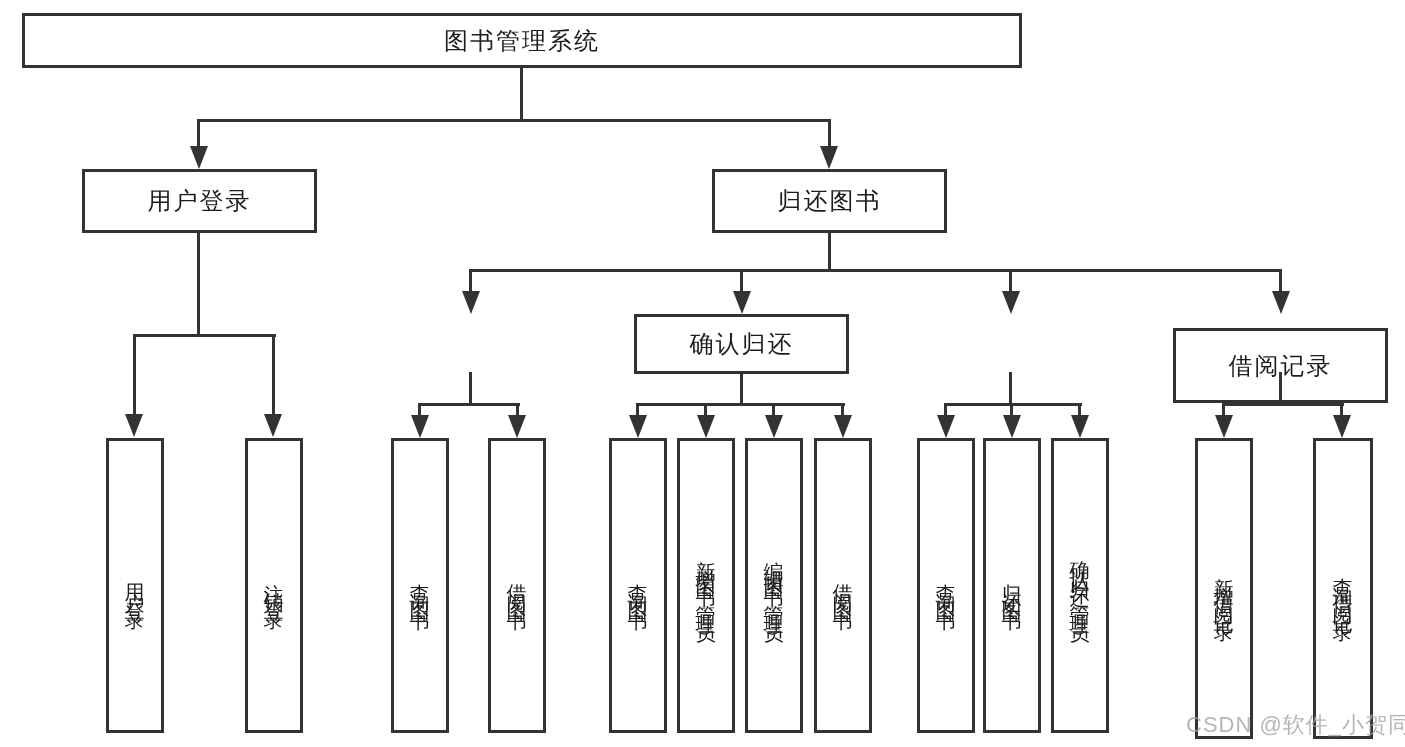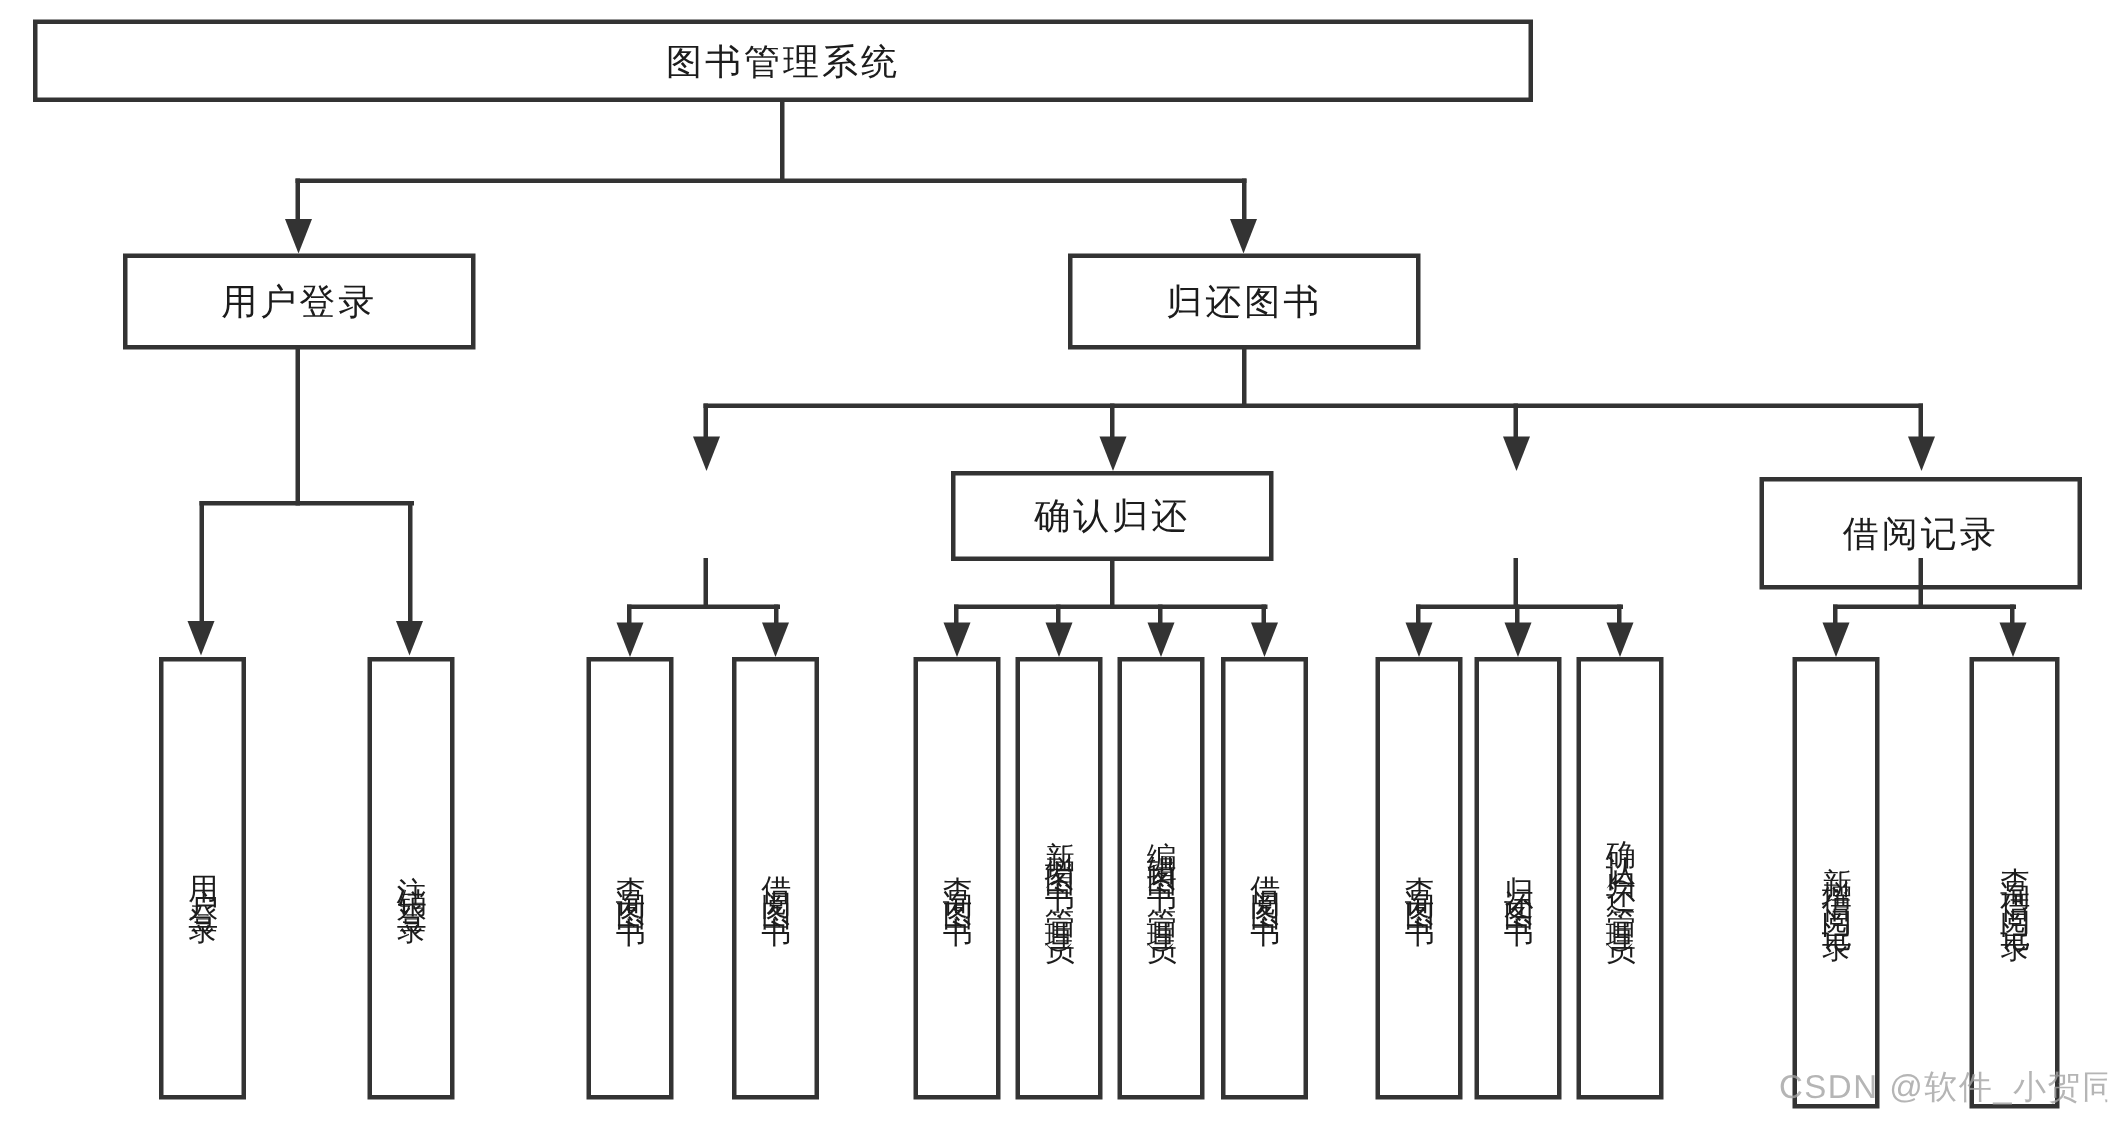--- a/index.html
+++ b/index.html
@@ -66,21 +66,21 @@
   <div class="v" style="left:1009px;top:269px;height:26px;"></div>
   <div class="v" style="left:1279px;top:269px;height:26px;"></div>
   <div class="arr" style="left:462px;top:291px;"></div>
   <div class="arr" style="left:733px;top:291px;"></div>
   <div class="arr" style="left:1002px;top:291px;"></div>
   <div class="arr" style="left:1272px;top:291px;"></div>
 
   <div class="box" style="left:634px;top:314px;width:215px;height:60px;">
     <span class="hlabel">确认归还</span>
   </div>
-  <div class="box" style="left:1173px;top:318px;width:215px;height:75px;">
+  <div class="box" style="left:1173px;top:328px;width:215px;height:75px;">
     <span class="hlabel">借阅记录</span>
   </div>
 
   <div class="v" style="left:469px;top:372px;height:34px;"></div>
   <div class="h" style="left:418px;top:403px;width:102px;"></div>
   <div class="v" style="left:418px;top:403px;height:14px;"></div>
   <div class="v" style="left:516px;top:403px;height:14px;"></div>
   <div class="arr" style="left:411px;top:415px;"></div>
   <div class="arr" style="left:508px;top:415px;"></div>
 

